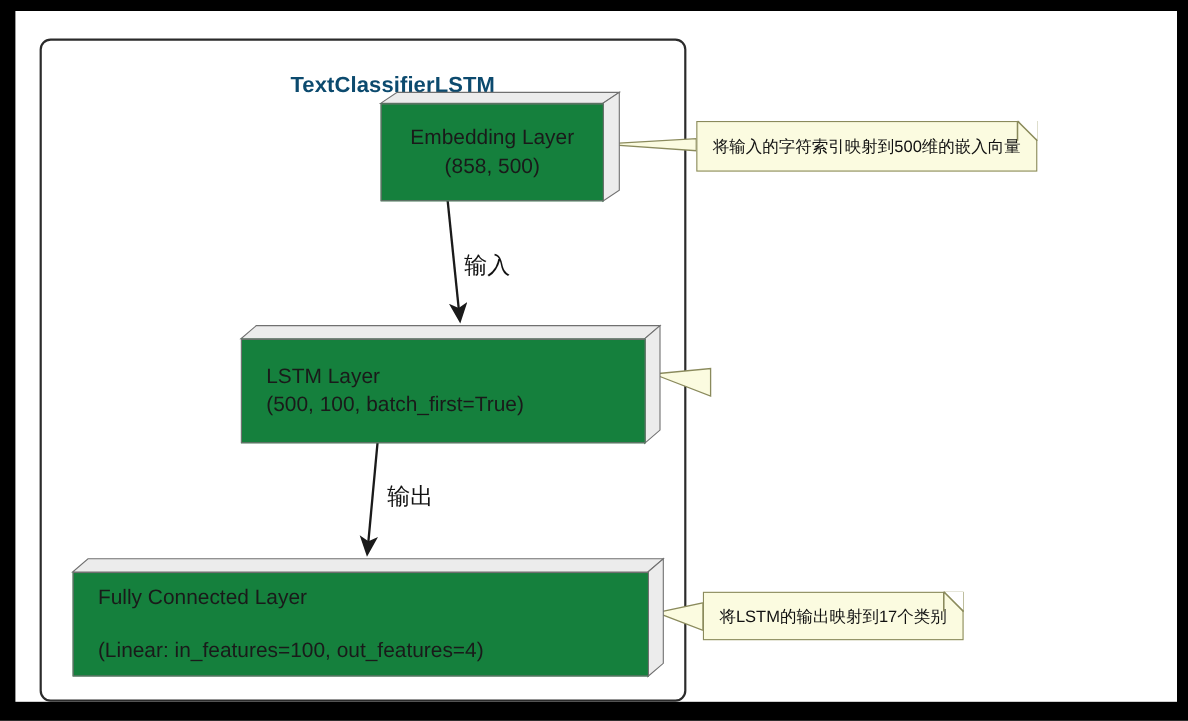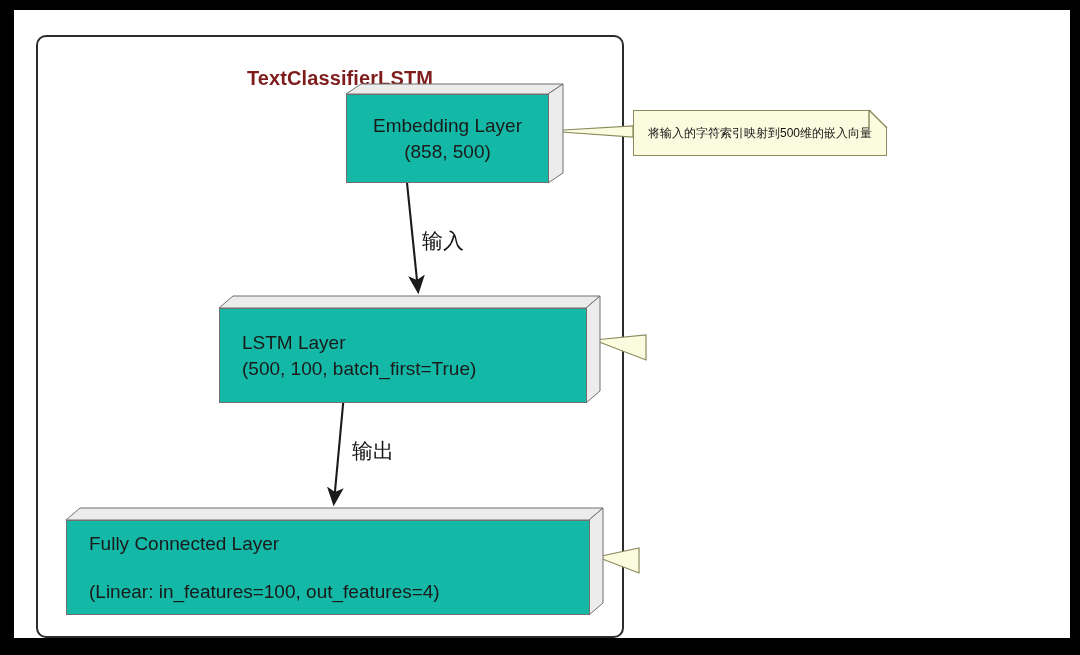--- a/index.html
+++ b/index.html
@@ -30,38 +30,38 @@
     left: 22px;
     top: 25px;
     width: 588px;
     height: 603px;
     border: 2.5px solid #2b2b2b;
     border-radius: 10px;
     background: #ffffff;
   }
   #package-title {
     position: absolute;
-    left: 0;
+    left: 17px;
     top: 30px;
     width: 100%;
     text-align: center;
     font-size: 20px;
     font-weight: bold;
-    color: #7f1d1d;
+    color: #0c4a6e;
     letter-spacing: .1px;
     padding-left: 20px;
   }
 
   
   .node {
     position: absolute;
   }
   .node .face {
     position: absolute;
-    background: #14b8a6;
+    background: #15803d;
     border: 1px solid #707070;
     display: flex;
     flex-direction: column;
     justify-content: center;
   }
   .node .face .line {
     font-size: 19px;
     color: #1a1a1a;
     line-height: 1.32;
     white-space: nowrap;
@@ -77,21 +77,21 @@
     color: #111111;
     white-space: nowrap;
   }
 
   
   .note {
     position: absolute;
     background: #fbfbe0;
     border: 1.4px solid #8a8a5c;
     color: #111111;
-    font-size: 12px;
+    font-size: 15px;
     display: flex;
     align-items: center;
     padding: 16px 14px;
     white-space: nowrap;
   }
   .note .fold-cut {
     position: absolute;
     right: -1px;
     top: -1px;
     width: 17px;
@@ -186,16 +186,23 @@
 
     <div class="note" style="left:619px; top:100px; height:46px;">
       <span>将输入的字符索引映射到500维的嵌入向量</span>
       <span class="fold-cut"></span>
       <svg class="fold-line" viewBox="0 0 18 18">
         <path d="M0,0 L18,18 M0,0 L0,18" fill="none" stroke="#8a8a5c" stroke-width="1.4"></path>
       </svg>
     </div>
 
 
+    <div class="note" style="left:625px; top:528px; height:44px;">
+      <span>将LSTM的输出映射到17个类别</span>
+      <span class="fold-cut"></span>
+      <svg class="fold-line" viewBox="0 0 18 18">
+        <path d="M0,0 L18,18 M0,0 L0,18" fill="none" stroke="#8a8a5c" stroke-width="1.4"></path>
+      </svg>
+    </div>
 
 
   </div>
 </div>
 
 </body></html>

